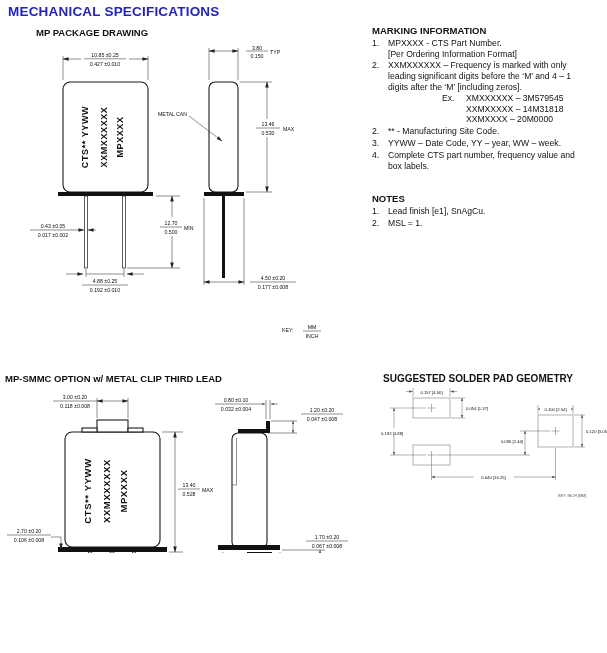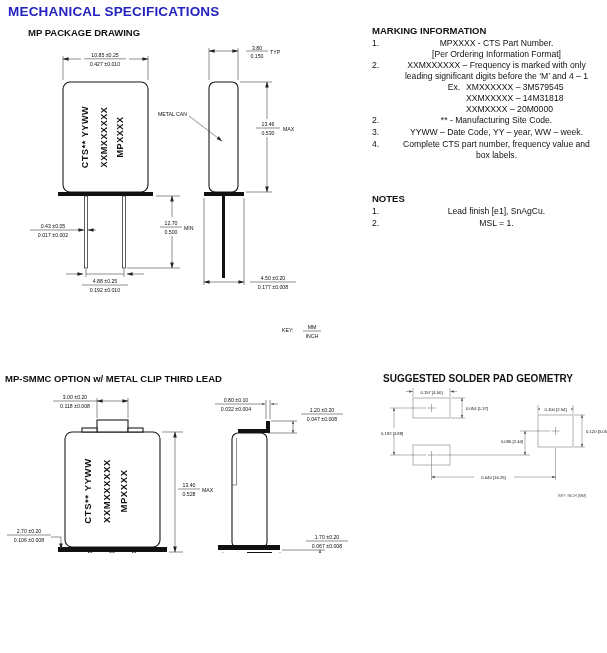--- a/index.html
+++ b/index.html
@@ -4,21 +4,21 @@
 <style>
   html,body{margin:0;padding:0;background:#fff;}
   #page{position:relative;width:607px;height:553px;background:#ffffff;overflow:hidden;
         font-family:"Liberation Sans",sans-serif;color:#111;}
   .h1{position:absolute;left:8px;top:4px;font-size:13.5px;font-weight:bold;color:#2323BE;letter-spacing:.2px;}
   .h2{font-size:9.5px;font-weight:bold;color:#111;}
   .abs{position:absolute;}
   .col{width:233px;font-size:8.6px;line-height:10.8px;}
   .li{display:flex;margin-top:1px;}
   .num{width:16px;flex:none;}
-  .txt{flex:1;text-align:center;}
+  .txt{flex:1;}
   .ln{display:block;}
   .exrow{display:flex;margin-left:14px;padding-left:40px;}
   .exlabel{width:24px;flex:none;}
   svg text{font-family:"Liberation Sans",sans-serif;fill:#111;}
   .dim{font-size:5.2px;}
   .dimS{font-size:4.2px;}
   .mark{font-size:9px;font-weight:bold;letter-spacing:.6px;}
   .markB{font-size:9.5px;font-weight:bold;letter-spacing:.6px;}
   .thin{stroke:#444;stroke-width:.6;fill:none;}
   .thinS{stroke:#666;stroke-width:.5;fill:none;}
@@ -26,21 +26,21 @@
   .solid{fill:#111;stroke:none;}
   .lead{stroke:#1a1a1a;stroke-width:.7;fill:#fff;}
   .wbg{fill:#fff;stroke:none;}
 </style>
 </head>
 <body>
 
 <div id="page">
 
   <div class="h1">MECHANICAL SPECIFICATIONS</div>
-  <div class="h2 abs" style="left:0;top:27px;padding-left:28px;">MP PACKAGE DRAWING</div>
+  <div class="h2 abs" style="left:8px;top:27px;padding-left:28px;">MP PACKAGE DRAWING</div>
 
   <svg class="abs" style="left:20px;top:42px;" width="330" height="305" viewBox="0 0 330 305">
     <defs>
       <marker id="arr" markerUnits="userSpaceOnUse" markerWidth="7" markerHeight="6" refX="5.6" refY="2.5" orient="auto-start-reverse">
         <path d="M6,2.5 L0,0.7 L0,4.3 Z" fill="#222"></path>
       </marker>
       <marker id="arrS" markerUnits="userSpaceOnUse" markerWidth="4" markerHeight="4" refX="3.3" refY="1.5" orient="auto-start-reverse">
         <path d="M3.5,1.5 L0,0.3 L0,2.7 Z" fill="#555"></path>
       </marker>
     </defs>
@@ -153,20 +153,21 @@
       <span class="txt">
         <span class="ln">MPXXXX - CTS Part Number.</span>
         <span class="ln">[Per Ordering Information Format]</span>
       </span>
     </div>
     <div class="li">
       <span class="num">2.</span>
       <span class="txt">
         <span class="ln">XXMXXXXXX – Frequency is marked with only</span>
         <span class="ln">leading significant digits before the ‘M’ and 4 – 1</span>
+        <span class="ln">digits after the ‘M’ [including zeros].</span>
         <span class="exrow">
             <span class="exlabel">Ex.</span>
             <span>XMXXXXXX – 3M579545</span>
           </span>
         <span class="exrow">
             <span class="exlabel"></span>
             <span>XXMXXXXX – 14M31818</span>
           </span>
         <span class="exrow">
             <span class="exlabel"></span>

